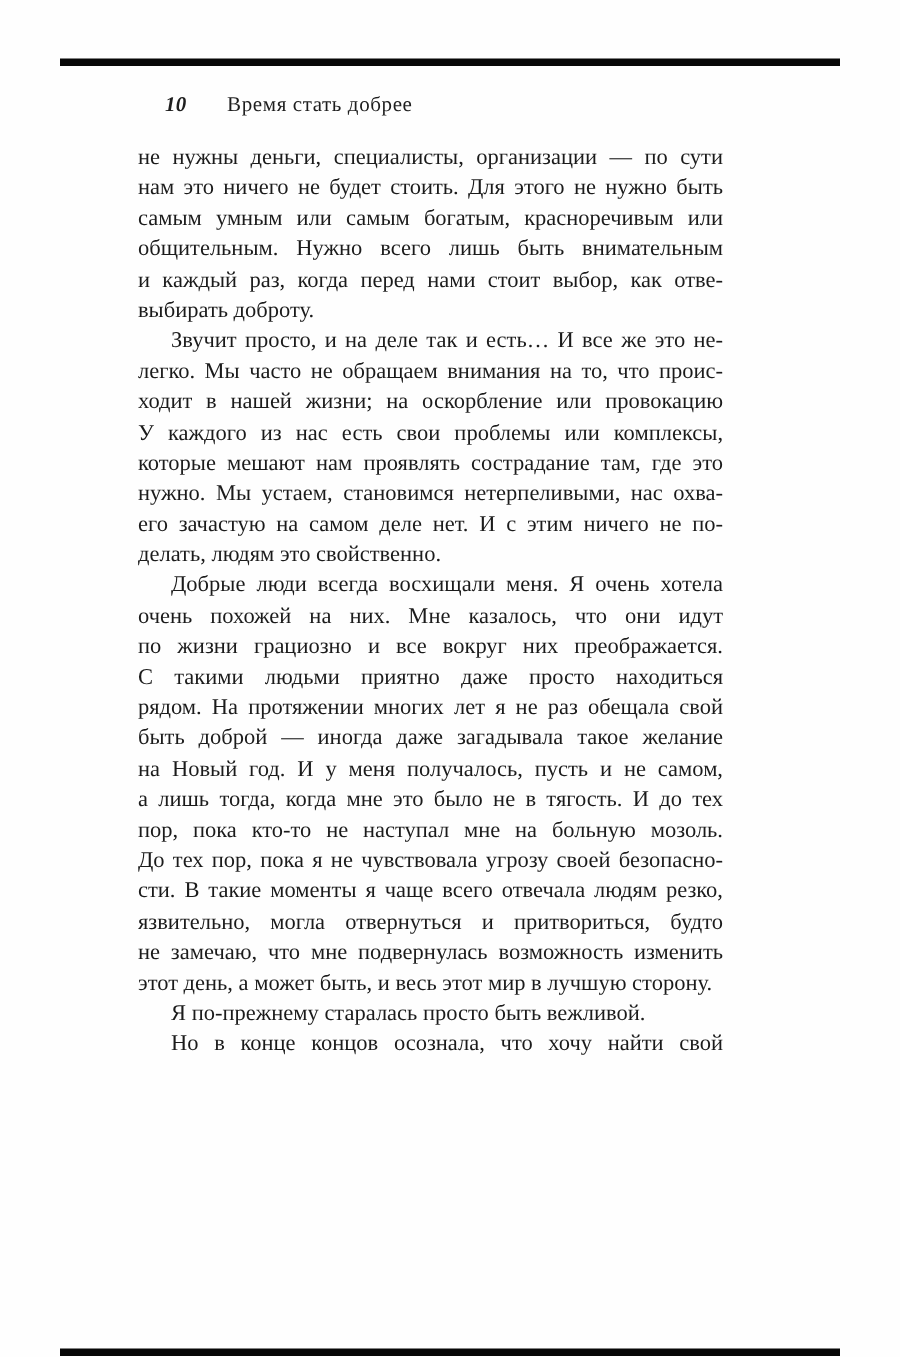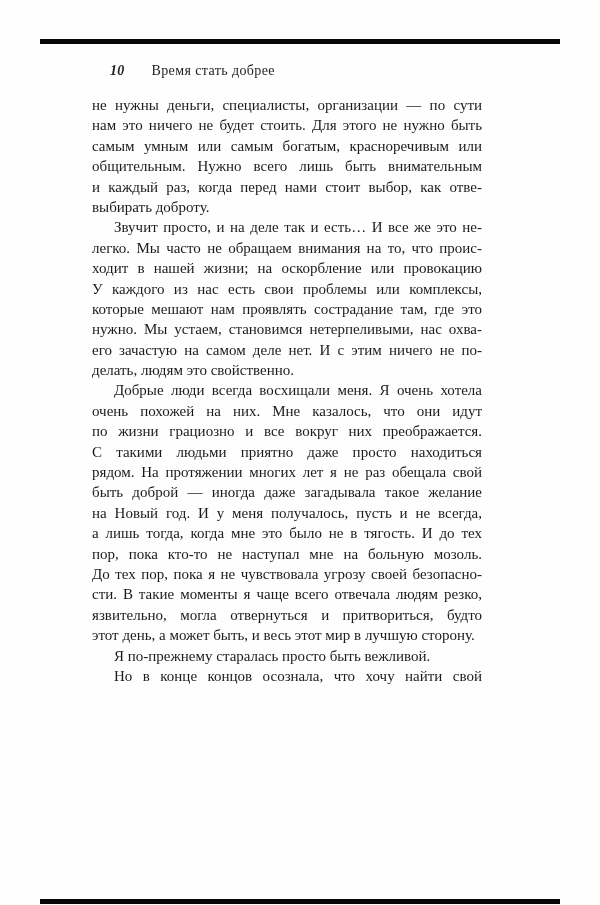--- a/index.html
+++ b/index.html
@@ -92,26 +92,27 @@
         <div class="line">его зачастую на самом деле нет. И с этим ничего не по-</div>
         <div class="line last">делать, людям это свойственно.</div>
       </div>
       <div class="paragraph">
         <div class="line indent">Добрые люди всегда восхищали меня. Я очень хотела</div>
         <div class="line">очень похожей на них. Мне казалось, что они идут</div>
         <div class="line">по жизни грациозно и все вокруг них преображается.</div>
         <div class="line">С такими людьми приятно даже просто находиться</div>
         <div class="line">рядом. На протяжении многих лет я не раз обещала свой</div>
         <div class="line">быть доброй — иногда даже загадывала такое желание</div>
-        <div class="line">на Новый год. И у меня получалось, пусть и не всегда,</div>
+        <div class="line">на Новый год. И у меня получалось, пусть и не самом,</div>
         <div class="line">а лишь тогда, когда мне это было не в тягость. И до тех</div>
         <div class="line">пор, пока кто-то не наступал мне на больную мозоль.</div>
         <div class="line">До тех пор, пока я не чувствовала угрозу своей безопасно-</div>
         <div class="line">сти. В такие моменты я чаще всего отвечала людям резко,</div>
         <div class="line">язвительно, могла отвернуться и притвориться, будто</div>
+        <div class="line">не замечаю, что мне подвернулась возможность изменить</div>
         <div class="line last">этот день, а может быть, и весь этот мир в лучшую сторону.</div>
       </div>
       <div class="paragraph">
         <div class="line last indent">Я по-прежнему старалась просто быть вежливой.</div>
       </div>
       <div class="paragraph">
         <div class="line indent">Но в конце концов осознала, что хочу найти свой</div>
       </div>
     </div>
 

